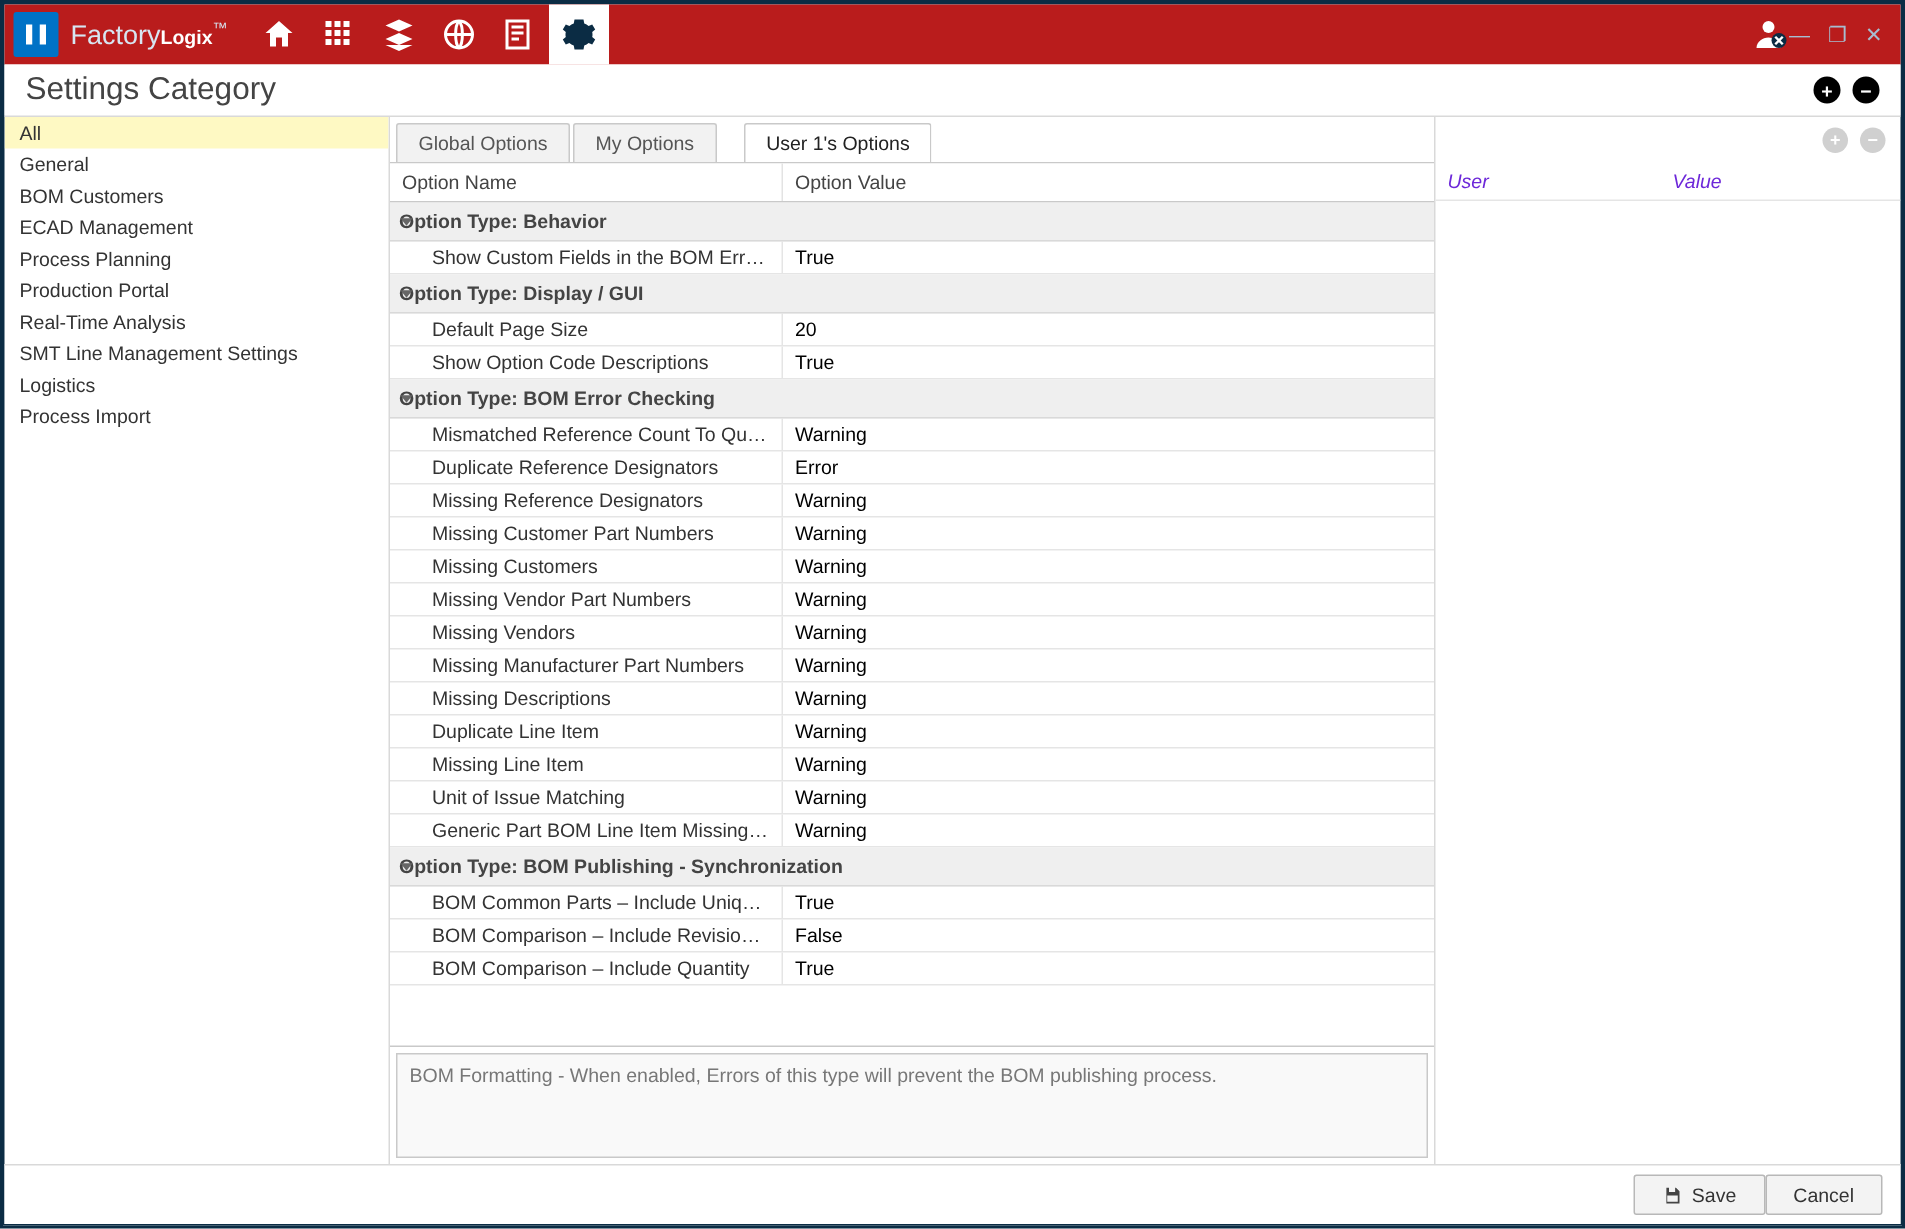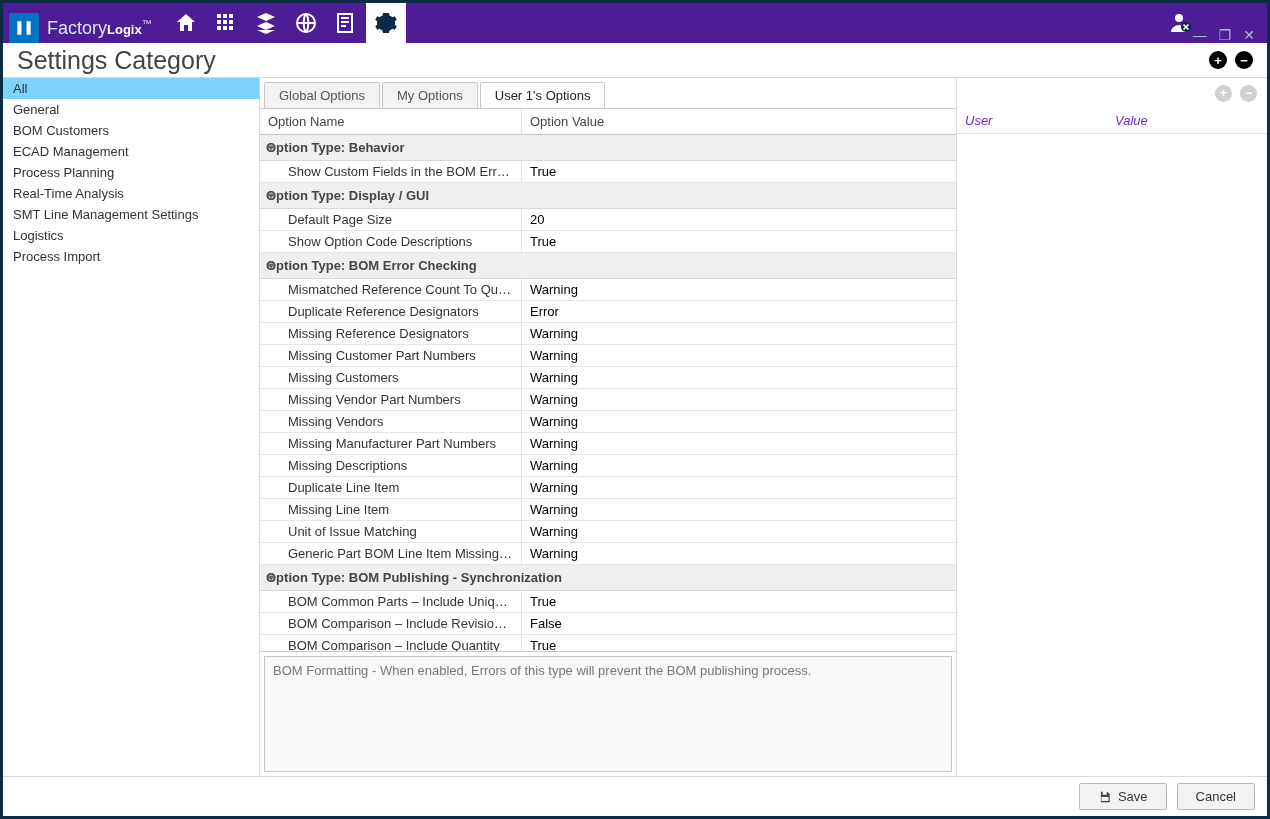--- a/index.html
+++ b/index.html
@@ -1,79 +1,79 @@
 <!DOCTYPE html>
 <html><head>
 <meta charset="utf-8">
 <style>
   *{box-sizing:border-box;margin:0;padding:0;font-family:"Segoe UI",Arial,sans-serif;font-size:13px;}
   html,body{height:100%;}
   body{background:#0b2c44;padding:2px;}
   .app{background:#fff;border:1px solid #0b2c44;height:815px;display:flex;flex-direction:column;}
   
   
-  .topbar{background:#4c1d95;color:#fff;height:40px;display:flex;align-items:flex-end;padding:0 6px;}
+  .topbar{background:#b91c1c;color:#fff;height:40px;display:flex;align-items:center;padding:0 6px;}
   .logo{display:flex;align-items:center;gap:4px;}
   .logo-badge{width:30px;height:30px;background:#0072c6;display:flex;align-items:center;justify-content:center;border-radius:2px;}
   .logo-text{font-size:18px;color:#d7e6f2;margin-left:4px;}
   .logo-text .bold{font-weight:600;color:#fff;}
   .tb-icons{display:flex;align-items:center;margin-left:14px;}
   .tb-btn{width:40px;height:40px;display:flex;align-items:center;justify-content:center;cursor:pointer;}
   .tb-btn.active{background:#fff;color:#0b2c44;}
   .tb-btn svg{width:24px;height:24px;fill:#fff;}
   .tb-btn.active svg{fill:#0b2c44;}
   .tb-spacer{flex:1;}
   .win-ctrl{display:flex;align-items:center;gap:12px;margin-right:6px;}
   .win-ctrl span{color:#a7bdd0;font-size:14px;cursor:pointer;font-family:Arial;}
   
   
   .titlebar{height:34px;display:flex;align-items:center;padding:0 14px;background:#fff;}
-  .titlebar h1{font-size:25px;font-weight:400;color:#444;flex:1;}
+  .titlebar h1{font-size:21px;font-weight:400;color:#444;flex:1;}
   .title-btns{display:flex;gap:8px;}
   .circ{width:18px;height:18px;border-radius:50%;background:#000;color:#fff;display:flex;align-items:center;justify-content:center;font-weight:bold;font-size:13px;cursor:pointer;}
   
   
   .main{flex:1;display:flex;border-top:1px solid #d9d9d9;overflow:hidden;}
   
   
   .sidebar{width:257px;border-right:1px solid #d9d9d9;overflow-y:auto;}
   .sb-item{padding:3px 10px;color:#333;cursor:pointer;}
-  .sb-item.selected{background:#7dd3fc;}
+  .sb-item.selected{background:#fef9c3;}
   
   
   .center{flex:1;display:flex;flex-direction:column;border-right:1px solid #d9d9d9;overflow:hidden;}
   .tabs{display:flex;padding:4px 4px 0 4px;gap:2px;}
   .tab{padding:5px 14px;border:1px solid #c9c9c9;border-bottom:none;background:#f2f2f2;color:#555;cursor:pointer;border-radius:2px 2px 0 0;}
-  .tab.active{background:#fff;color:#222;}
+  .tab.active{background:#fff;color:#222;margin-left:16px;}
   
   .grid-header{display:flex;border-top:1px solid #c9c9c9;border-bottom:1px solid #c9c9c9;}
   .gh-cell{padding:5px 8px;background:#fff;color:#444;}
   .gh-name{flex:0 0 262px;border-right:1px solid #e3e3e3;}
   .gh-val{flex:1;}
   
   .grid-scroll{flex:1;overflow-y:scroll;border-bottom:1px solid #c9c9c9;}
   .group-row{background:#efefef;border-bottom:1px solid #d9d9d9;padding:5px 8px 5px 6px;font-weight:600;color:#444;position:relative;}
   .group-row::before{content:"";position:absolute;left:7px;top:50%;transform:translateY(-50%);border-style:solid;border-width:5px 4px 0 4px;border-color:#666 transparent transparent transparent;}
   .data-row{display:flex;border-bottom:1px solid #e5e5e5;}
   .dr-name{flex:0 0 262px;padding:3px 8px 3px 28px;border-right:1px solid #e5e5e5;color:#333;white-space:nowrap;overflow:hidden;text-overflow:ellipsis;}
   .dr-val{flex:1;padding:3px 8px;color:#000000;}
   
-  .desc-box{height:116px;border:1px solid #c9c9c9;margin:4px;background:#f9f9f9;padding:6px 8px;color:#777;font-size:13px;}
+  .desc-box{height:70px;border:1px solid #c9c9c9;margin:4px;background:#f9f9f9;padding:6px 8px;color:#777;font-size:13px;}
   
   
   .rightpanel{width:310px;display:flex;flex-direction:column;}
   .rp-toolbar{height:30px;display:flex;justify-content:flex-end;align-items:center;gap:8px;padding:0 10px;}
   .rp-circ{width:17px;height:17px;border-radius:50%;background:#d0d0d0;color:#fff;display:flex;align-items:center;justify-content:center;font-weight:bold;font-size:12px;}
   .rp-header{display:flex;border-bottom:1px solid #e5e5e5;}
   .rp-header div{padding:5px 8px;color:#6d28d9;font-style:italic;}
   .rp-user{flex:0 0 150px;}
   .rp-val{flex:1;}
   
   
-  .bottombar{height:40px;background:#fff;border-top:1px solid #d9d9d9;display:flex;justify-content:flex-end;align-items:center;gap:10px;padding:0 12px;}
+  .bottombar{height:40px;background:#fff;border-top:1px solid #d9d9d9;display:flex;justify-content:flex-end;align-items:center;gap:0;padding:0 12px;}
   .btn{border:1px solid #b8b8b8;background:#f3f3f3;padding:5px 18px;border-radius:2px;cursor:pointer;color:#333;display:flex;align-items:center;gap:6px;}
   
   
   .grid-scroll::-webkit-scrollbar{width:16px;}
   .grid-scroll::-webkit-scrollbar-track{background:#f0f0f0;}
   .grid-scroll::-webkit-scrollbar-thumb{background:#c4c4c4;border:2px solid #f0f0f0;border-radius:2px;}
 </style>
 </head>
 <body>
 
@@ -146,20 +146,21 @@
     </div>
   </div>
 
   <div class="main">
     <div class="sidebar" id="sidebar">
         <div class="sb-item selected">All</div>
         <div class="sb-item">General</div>
         <div class="sb-item">BOM Customers</div>
         <div class="sb-item">ECAD Management</div>
         <div class="sb-item">Process Planning</div>
+        <div class="sb-item">Production Portal</div>
         <div class="sb-item">Real-Time Analysis</div>
         <div class="sb-item">SMT Line Management Settings</div>
         <div class="sb-item">Logistics</div>
         <div class="sb-item">Process Import</div>
       </div>
 
     <div class="center">
       <div class="tabs" id="tabs">
           <div class="tab">Global Options</div>
           <div class="tab">My Options</div>

